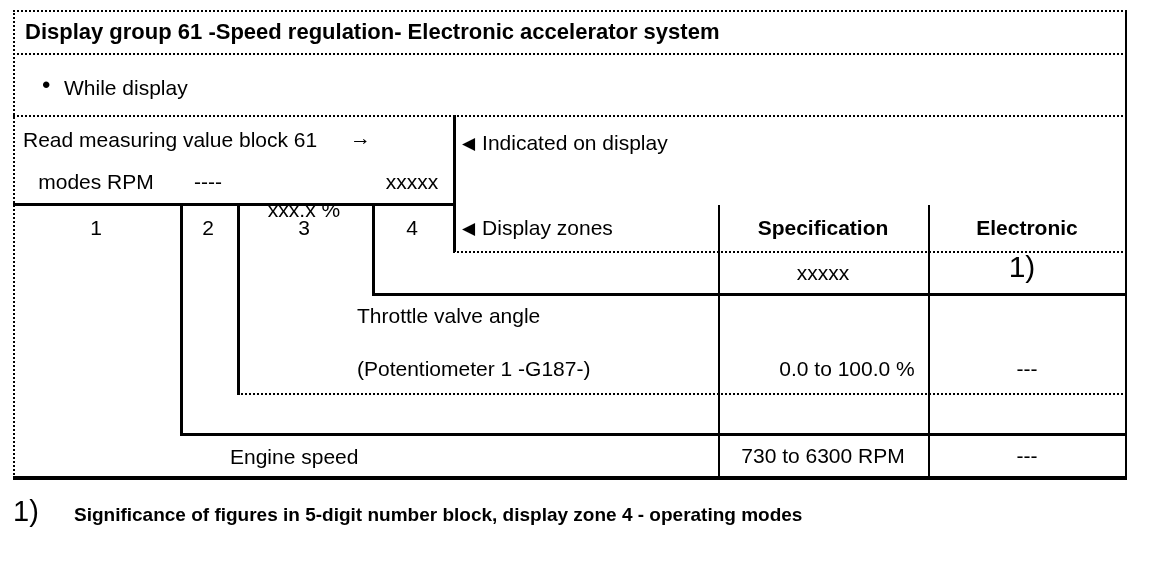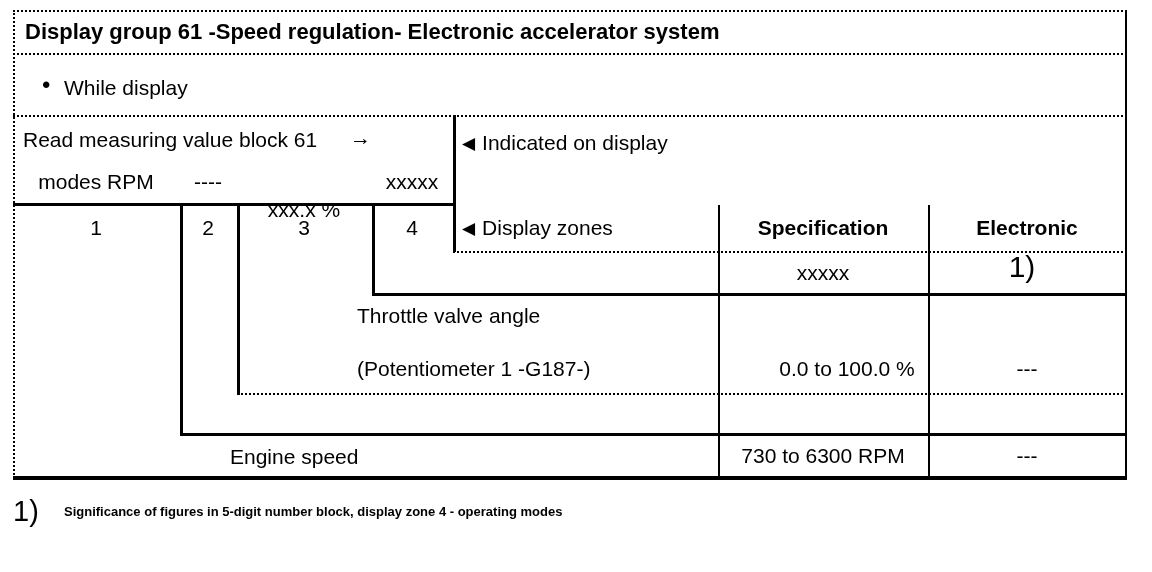--- a/index.html
+++ b/index.html
@@ -75,15 +75,15 @@
   <div class="txt" style="left:357px;top:304px;">Throttle valve angle</div>
   <div class="txt" style="left:357px;top:357px;">(Potentiometer 1 -G187-)</div>
   <div class="txt ctr" style="left:823px;top:357px;margin-left:24px;">0.0 to 100.0 %</div>
   <div class="txt ctr" style="left:1027px;top:357px;">---</div>
 
   <div class="txt" style="left:186px;top:445px;margin-left:44px;">Engine speed</div>
   <div class="txt ctr" style="left:823px;top:444px;">730 to 6300 RPM</div>
   <div class="txt ctr" style="left:1027px;top:444px;">---</div>
 
   <div class="txt" style="left:13px;top:496px;font-size:29px;">1)</div>
-  <div class="txt bold" style="left:64px;top:505px;font-size:13px;">Significance of figures in 5-digit number block, display zone 4 - operating modes</div>
+  <div class="txt bold" style="left:74px;top:505px;font-size:19px;">Significance of figures in 5-digit number block, display zone 4 - operating modes</div>
 
 </div>
 
 </body></html>

